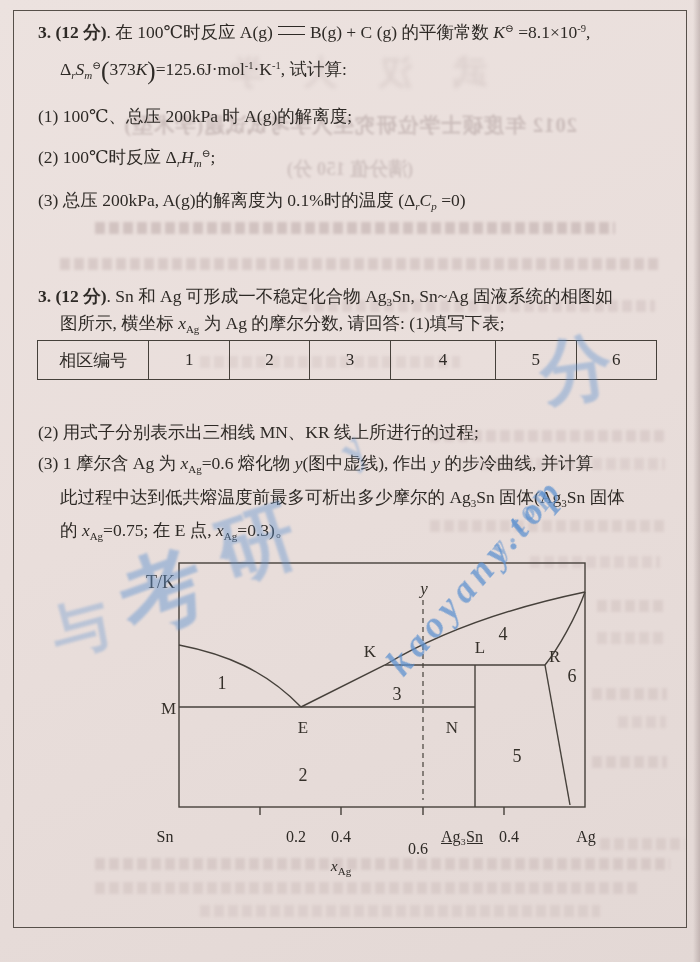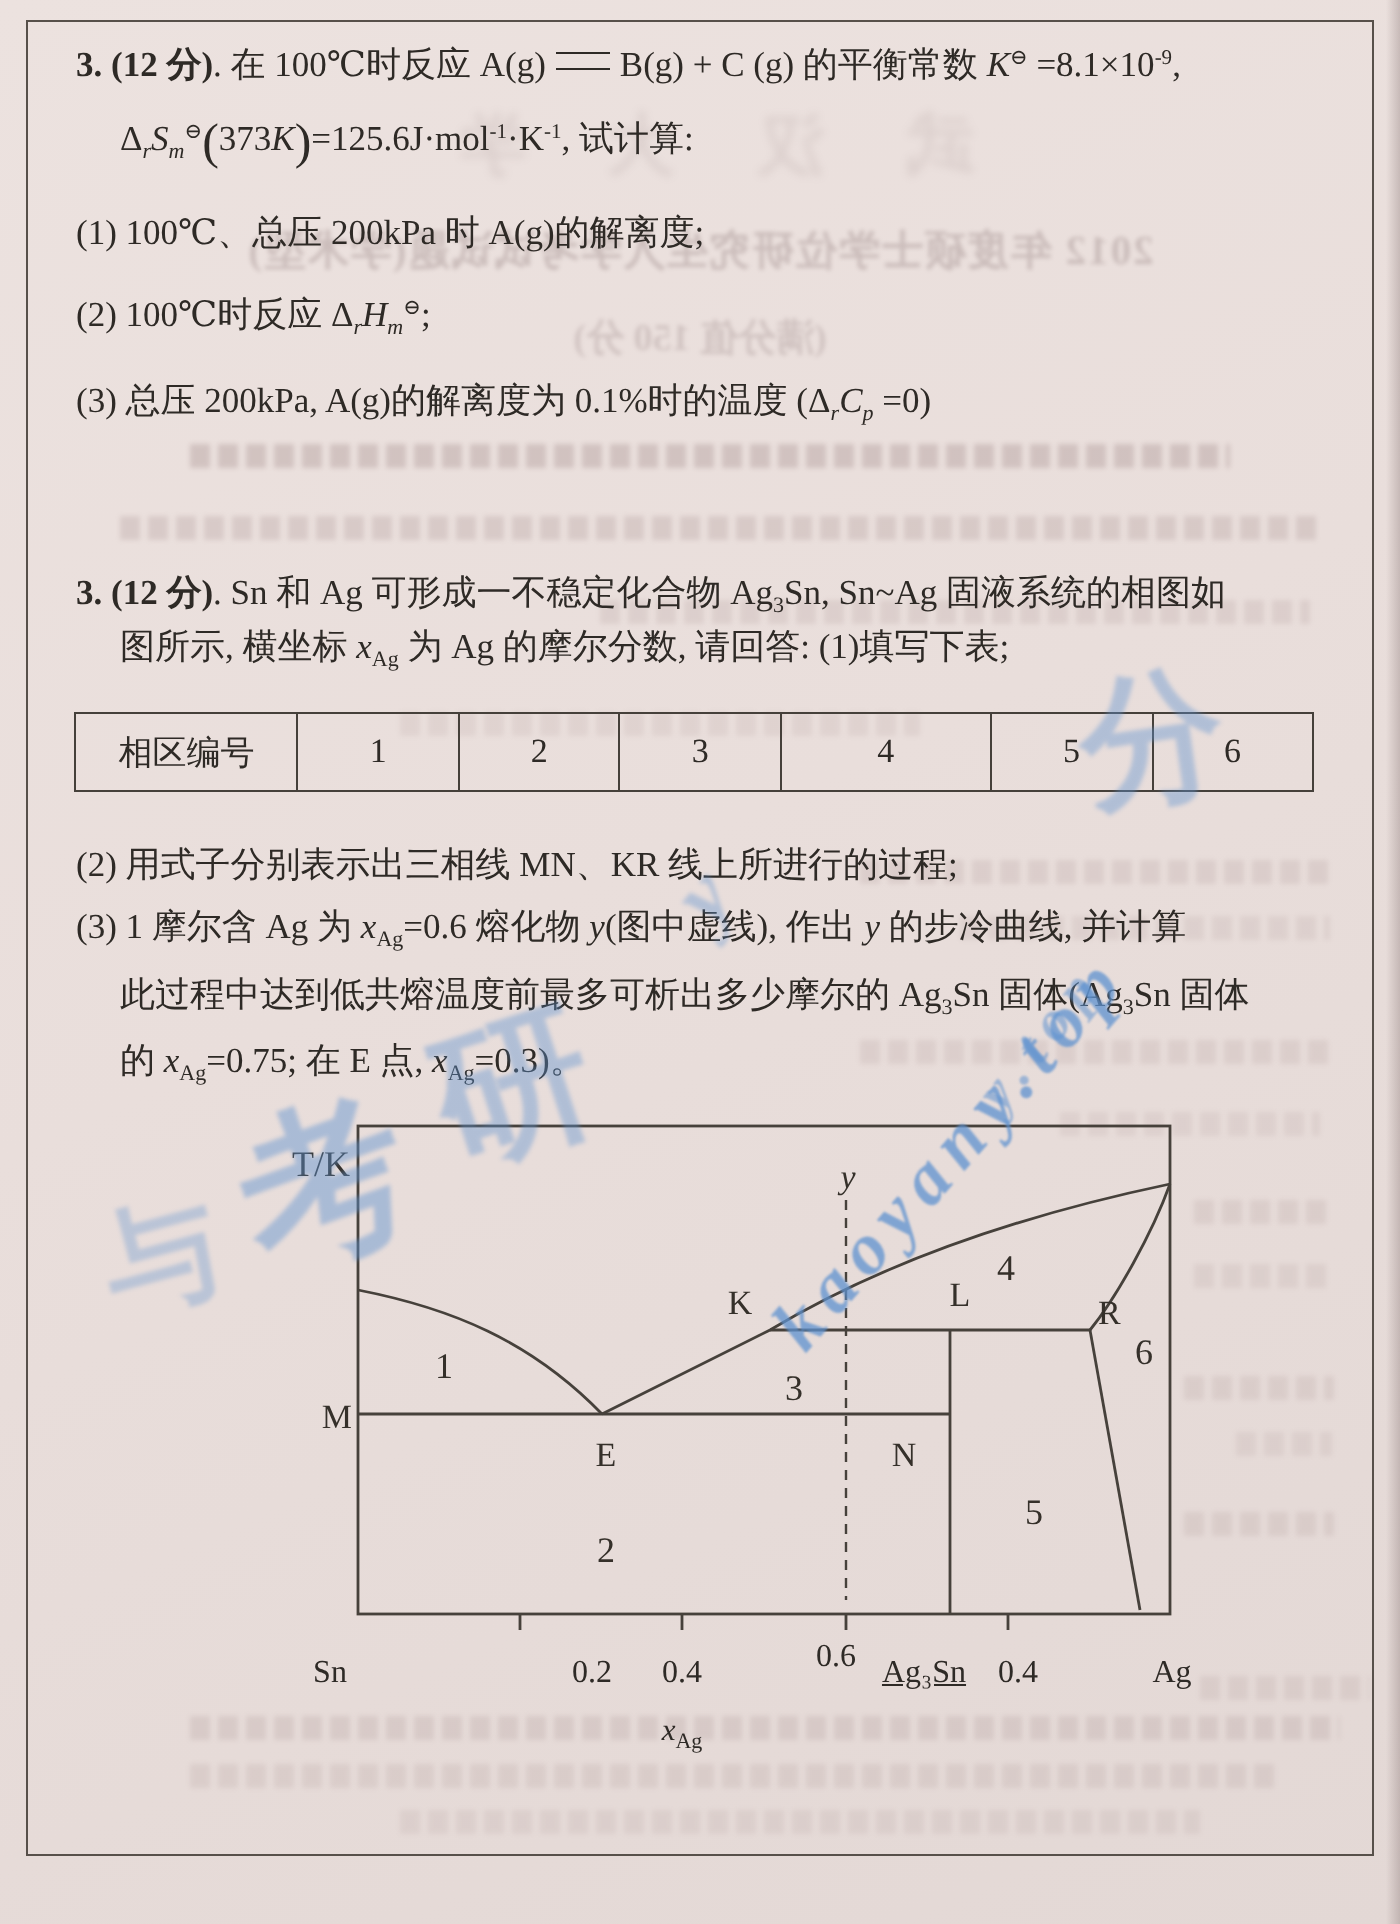--- a/index.html
+++ b/index.html
@@ -15,21 +15,21 @@
     border:1.5px solid #57504a;box-sizing:border-box;}
   .tx{position:absolute;white-space:nowrap;font-size:17.5px;line-height:24px;}
   .tx b{font-weight:bold;}
   .tx i{font-style:italic;}
   sub{font-size:11px;vertical-align:-4px;line-height:0;}
   sup{font-size:10.5px;vertical-align:6px;line-height:0;}
   .bp{font-size:25px;font-weight:400;vertical-align:-4px;}
   .dbl{display:inline-block;width:27px;height:7px;border-top:1.6px solid #2e2a26;
     border-bottom:1.6px solid #2e2a26;margin:0 5px;vertical-align:3px;}
   
-  .qtable{position:absolute;left:37px;top:356px;width:620px;border-collapse:collapse;table-layout:fixed;}
+  .qtable{position:absolute;left:37px;top:340px;width:620px;border-collapse:collapse;table-layout:fixed;}
   .qtable td{border:1.3px solid #45403a;height:38px;text-align:center;
     font-size:17px;padding:0;}
   
   .bleed-text{position:absolute;transform:scaleX(-1);filter:blur(1.4px);
     color:#8a7575;white-space:nowrap;text-align:center;font-weight:bold;}
   .bleed-bar{position:absolute;height:12px;filter:blur(1.4px);
     background:repeating-linear-gradient(90deg,#9a8181 0 10px,transparent 10px 14px);}
   
   .blue{position:absolute;color:#5e92d0;white-space:nowrap;}
   .wm{font-style:italic;font-weight:600;letter-spacing:6px;filter:blur(.4px);}
@@ -147,21 +147,21 @@
       <text class="dlab" x="163" y="229" text-anchor="middle">2</text>
       <text class="dlab" x="257" y="148" text-anchor="middle">3</text>
       <text class="dlab" x="363" y="88" text-anchor="middle">4</text>
       <text class="dlab" x="377" y="210" text-anchor="middle">5</text>
       <text class="dlab" x="432" y="130" text-anchor="middle">6</text>
     </svg>
 
     <div class="axlab" style="left:25px;top:276px;">Sn</div>
     <div class="axlab" style="left:120px;top:276px;margin-left:36px;">0.2</div>
     <div class="axlab" style="left:201px;top:276px;">0.4</div>
-    <div class="axlab" style="left:278px;top:268px;">0.6</div>
+    <div class="axlab" style="left:278px;top:288px;">0.6</div>
     <div class="axlab" style="left:322px;top:276px;text-decoration:underline;">Ag₃Sn</div>
     <div class="axlab" style="left:369px;top:276px;">0.4</div>
     <div class="axlab" style="left:446px;top:276px;">Ag</div>
     <div class="axlab" style="left:201px;top:305px;font-size:15.5px;"><i>x</i><sub>Ag</sub></div>
   </div>
 
   <div>
     <div class="blue wm" style="left:394px;top:648px;font-size:37px;opacity:.75;transform:rotate(-49deg);transform-origin:0 50%;">kaoyany.top</div>
     <div class="blue wm" style="left:495px;top:536px;font-size:28px;opacity:.55;transform:rotate(-52deg);transform-origin:0 50%;">y.top</div>
     <div class="blue wm" style="left:345px;top:430px;font-size:44px;opacity:.38;transform:rotate(-50deg);transform-origin:0 50%;filter:blur(1px);">y</div>

